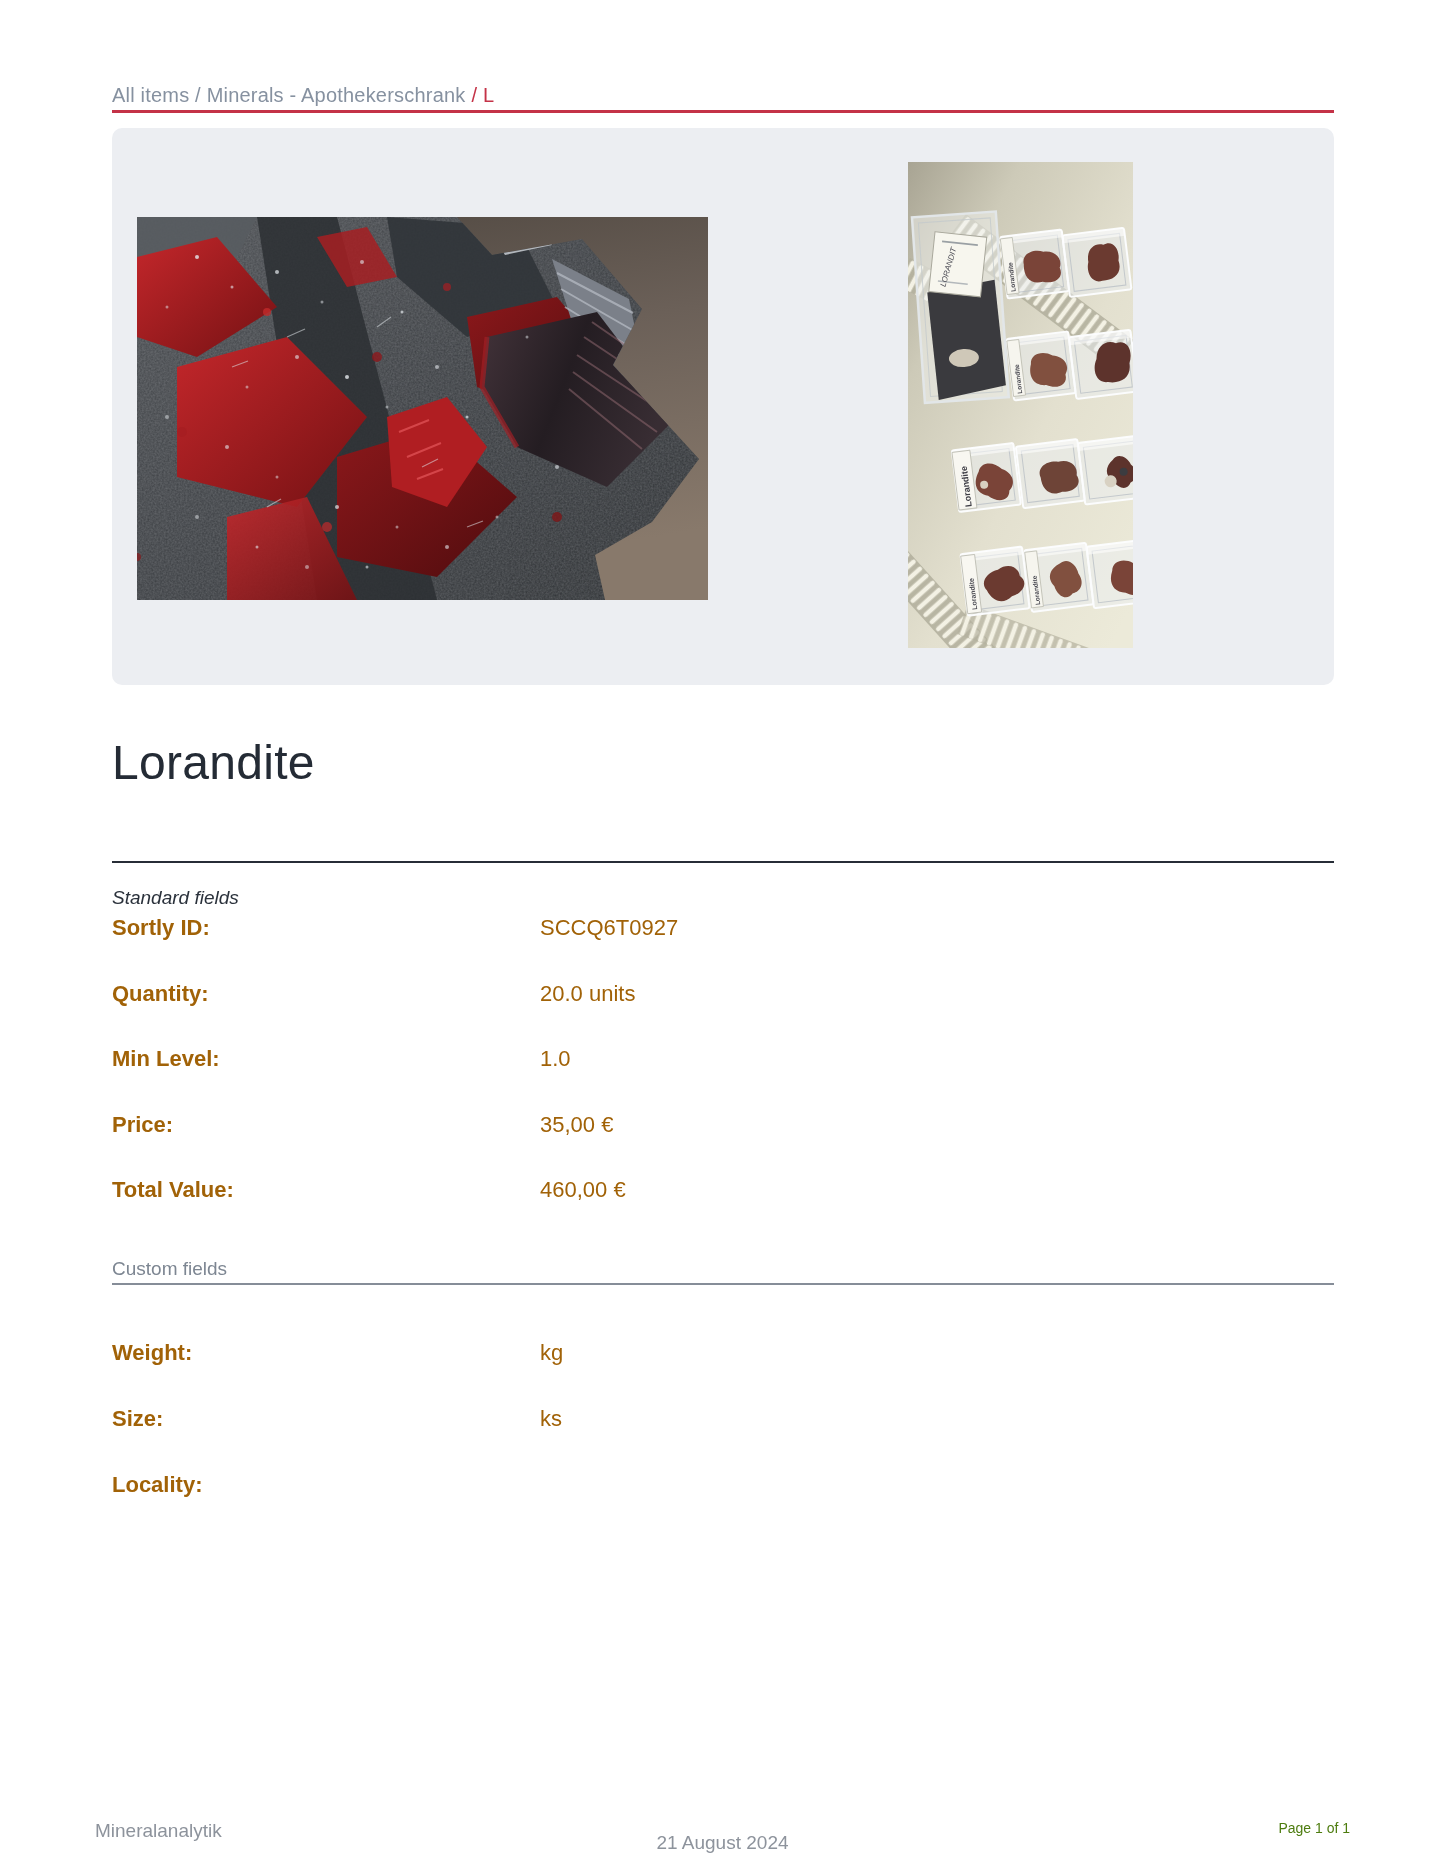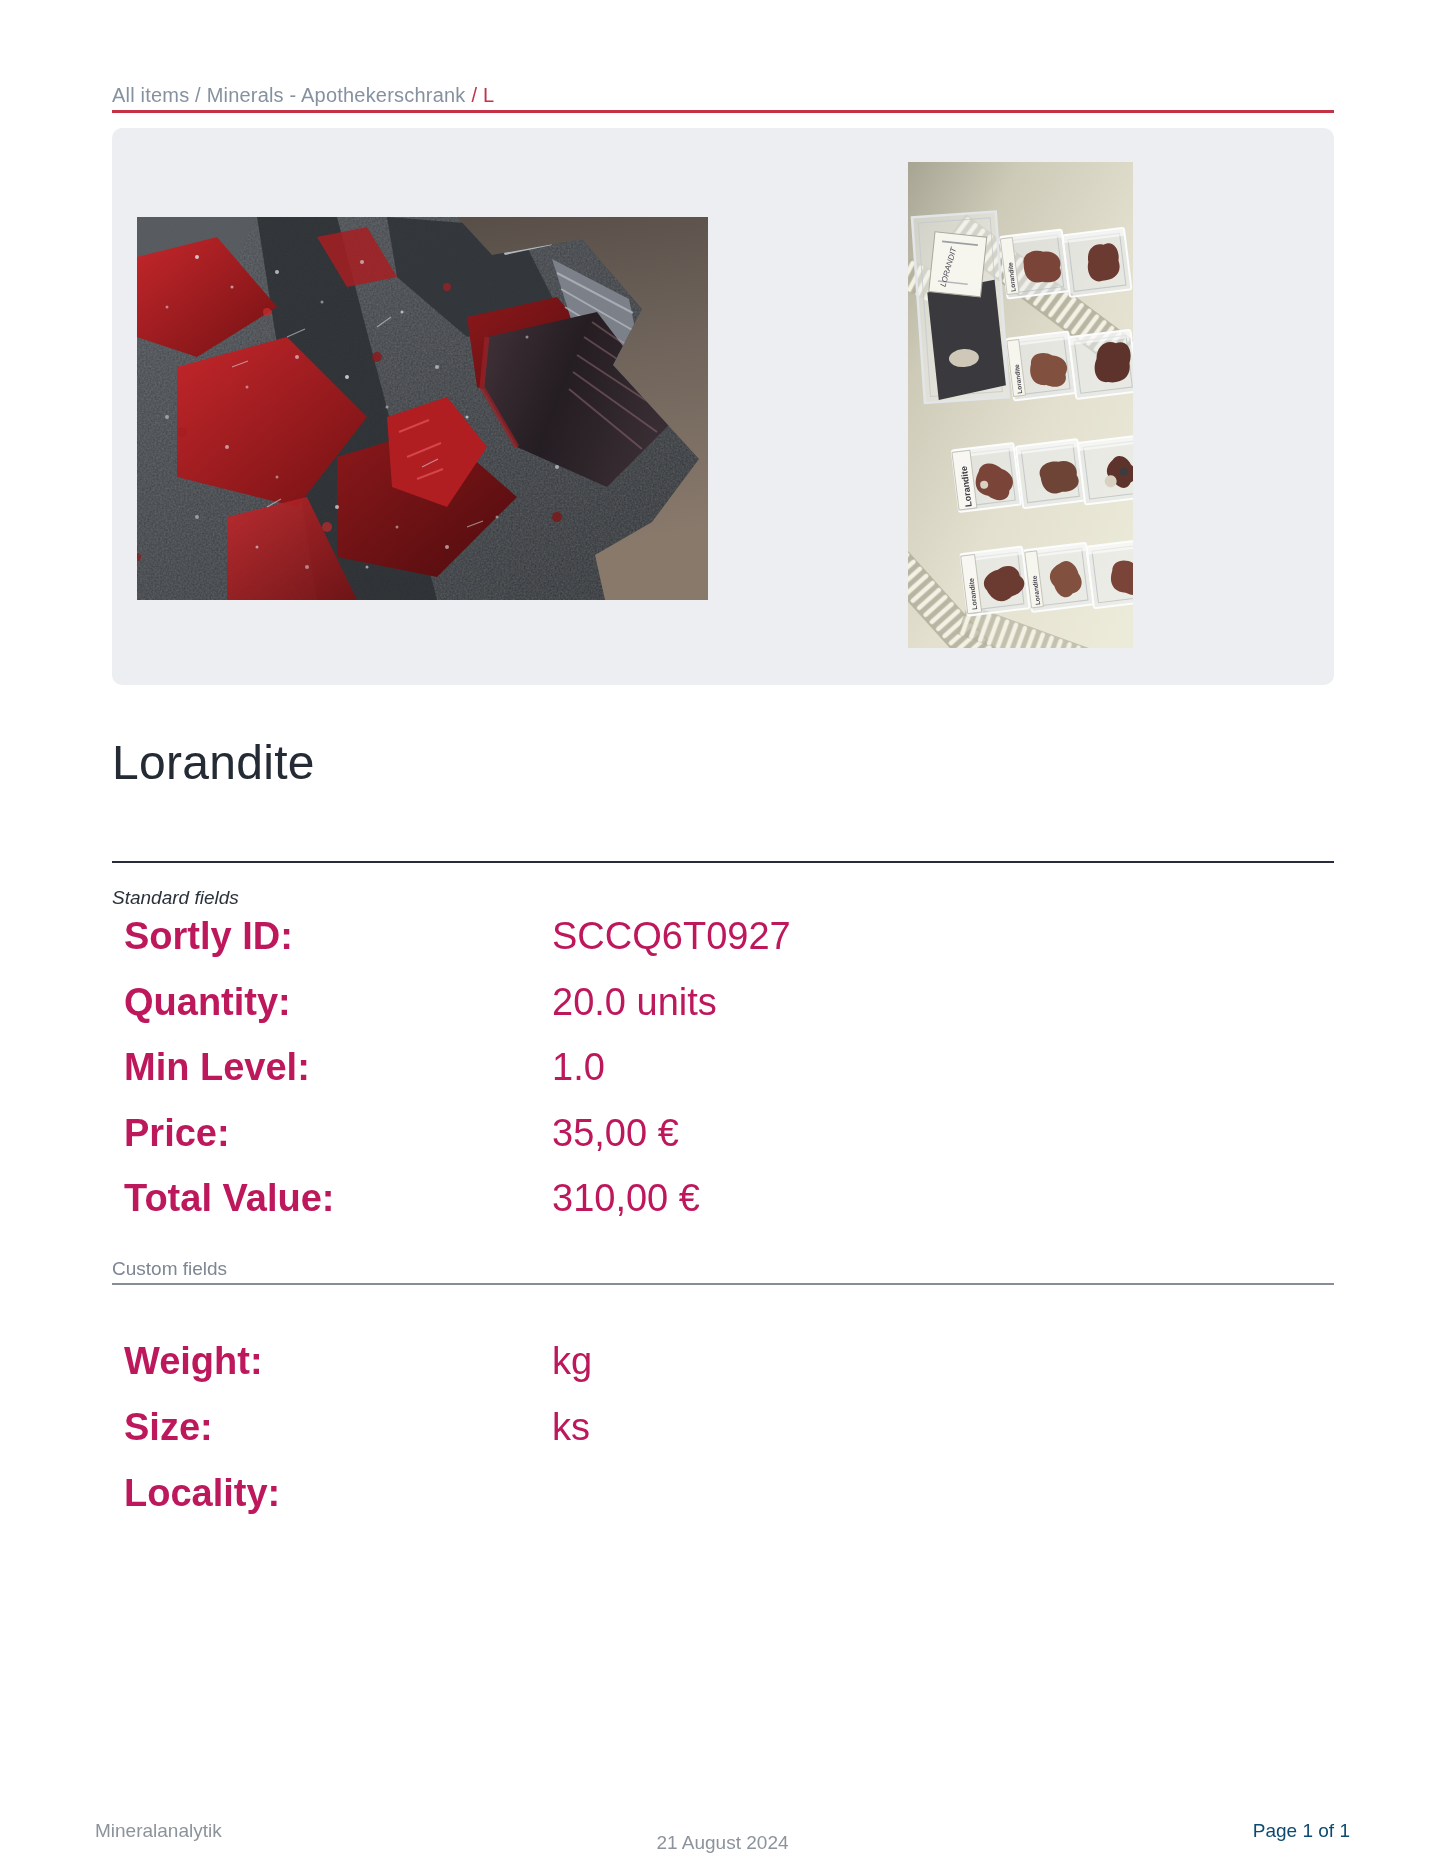--- a/index.html
+++ b/index.html
@@ -23,28 +23,28 @@
 
   
   .sec-head{left:112px;width:1222px;font-size:19px;line-height:19px;}
   .sec-head.dark{top:888px;color:#2a313b;font-style:italic;}
   .sec-head.gray{top:1259px;color:#7d8692;}
   .sec-line{left:112px;width:1222px;height:2px;}
   .sec-line.dark{top:861px;background:#272d37;}
   .sec-line.gray{top:1283px;background:#868d98;}
 
   
-  .row{left:112px;width:1222px;height:38px;font-size:38px;color:#be185d;margin-left:12px;}
+  .row{left:112px;width:1222px;height:38px;font-size:22px;color:#a16207;}
   .flabel{position:absolute;left:0;top:0;font-weight:700;}
   .fvalue{position:absolute;left:428px;top:0;font-weight:400;text-align:right;}
 
   
   .footer-left{left:95px;top:1820px;font-size:19px;color:#8d939c;}
   .footer-center{left:0;top:1820px;width:1445px;text-align:center;font-size:19px;color:#8d939c;margin-top:12px;}
-  .footer-right{right:95px;top:1820px;font-size:19px;color:#0c4a6e;}
+  .footer-right{right:95px;top:1820px;font-size:14px;color:#4d7c0f;}
 </style>
 </head>
 <body>
 
 <div class="abs breadcrumb">
   <span>All items / Minerals - Apothekerschrank</span><span class="crumb-current">/ L</span>
 </div>
 <div class="abs red-divider"></div>
 
 <div class="abs hero-panel">
@@ -273,21 +273,21 @@
 <div class="abs row" style="top:1046px">
   <div class="flabel">Min Level:</div>
   <div class="fvalue">1.0</div>
 </div>
 <div class="abs row" style="top:1112px">
   <div class="flabel">Price:</div>
   <div class="fvalue">35,00 €</div>
 </div>
 <div class="abs row" style="top:1177px">
   <div class="flabel">Total Value:</div>
-  <div class="fvalue">310,00 €</div>
+  <div class="fvalue">460,00 €</div>
 </div>
 
 <div class="abs sec-head gray">Custom fields</div>
 <div class="abs sec-line gray"></div>
 
 <div class="abs row" style="top:1340px">
   <div class="flabel">Weight:</div>
   <div class="fvalue">kg</div>
 </div>
 <div class="abs row" style="top:1406px">

